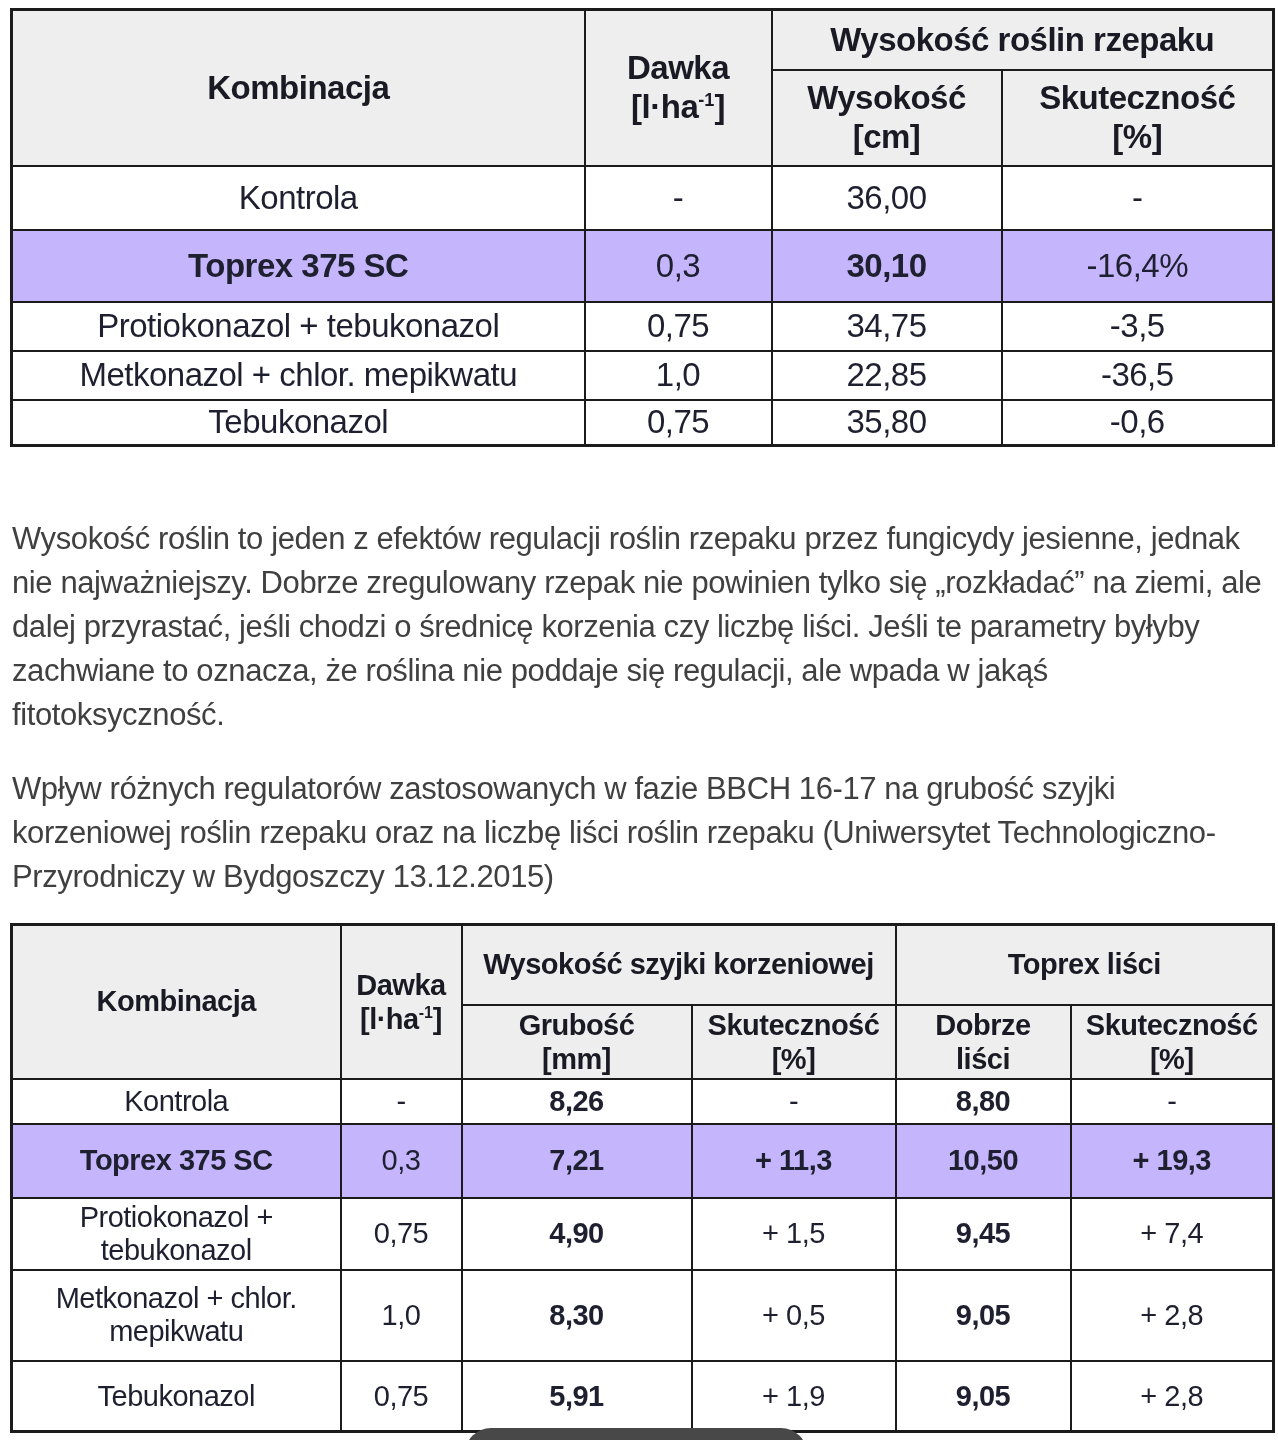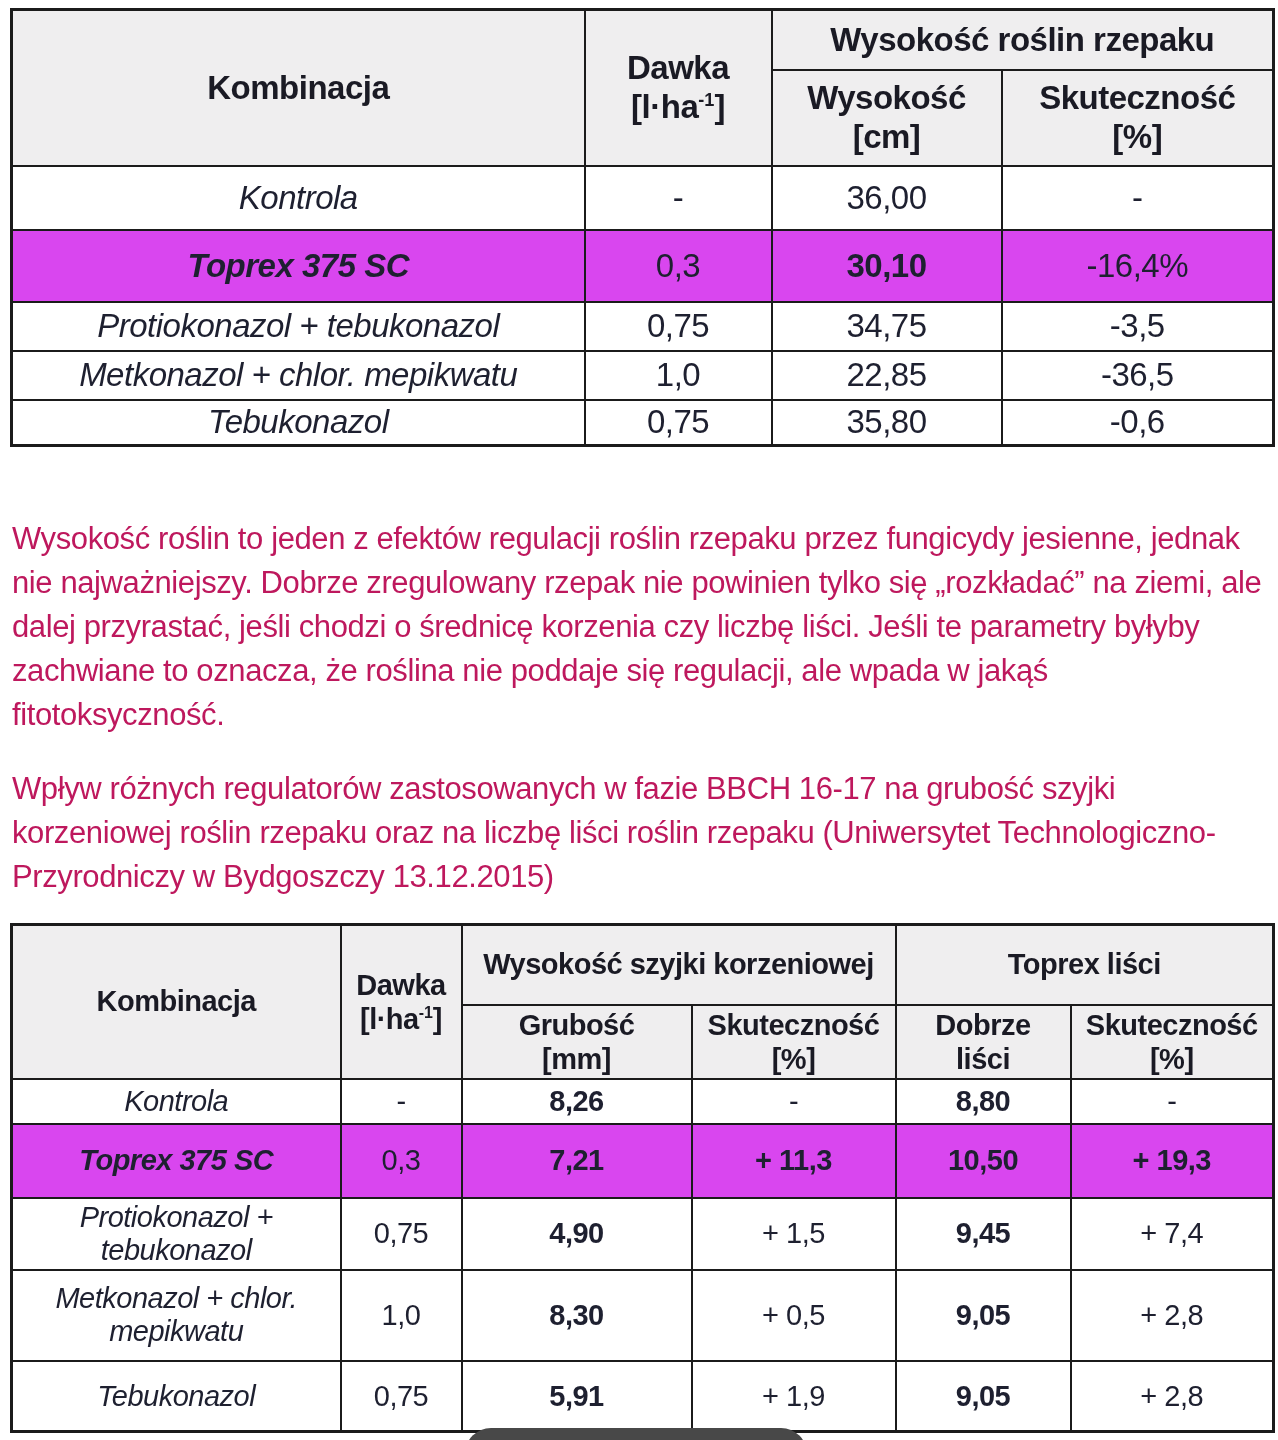--- a/index.html
+++ b/index.html
@@ -35,24 +35,23 @@
   }
   table.data-tbl th {
     background: #efeeef;
     font-weight: bold;
     color: #1a1a24;
   }
   td.cell-label {
     text-align: left;
     padding-left: 12px;
     white-space: pre-line;
-    font-style: italic;
   }
   tr.row-hl td {
-    background: #d946ef;
+    background: #c4b5fd;
   }
   .b { font-weight: bold; }
 
   #table1 { margin-top: 8px; font-size: 33px; }
   #table2 { margin-top: 24px; font-size: 29px; }
 
   #table1 tr.g-row   { height: 60px; }
   #table1 tr.sub-row { height: 96px; }
   #table1 tr.r0 { height: 64px; }
   #table1 tr.r1 { height: 72px; }
@@ -73,21 +72,21 @@
     font-size: 0.55em;
     letter-spacing: 0;
   }
 
   
   .para {
     margin: 0 8px 0 12px;
     width: 1256px;
     font-size: 31px;
     line-height: 44px;
-    color: #be185d;
+    color: #404040;
     letter-spacing: -0.4px;
   }
   #paragraph-1 { margin-top: 70px; }
   #paragraph-2 { margin-top: 30px; }
 
   
   #bottom-pill {
     position: absolute;
     left: 465px;
     top: 1428px;

